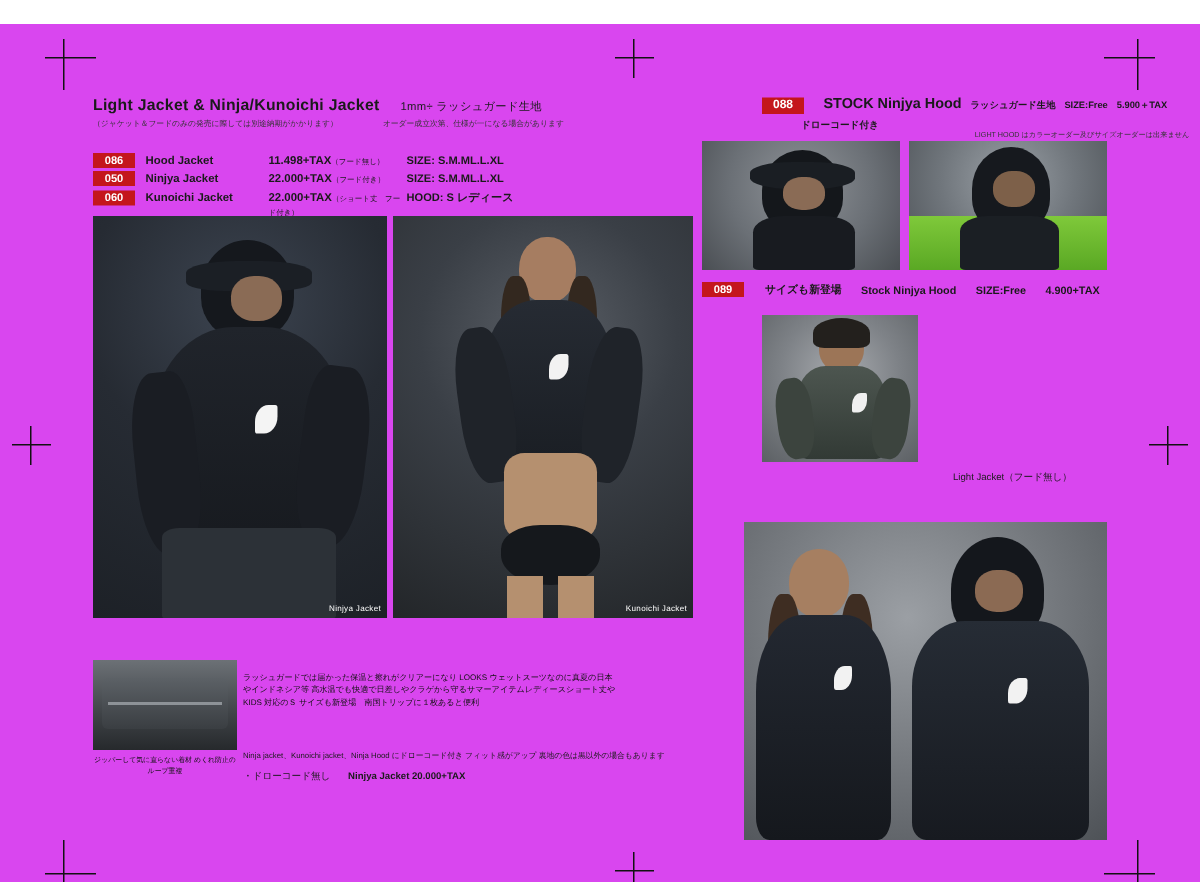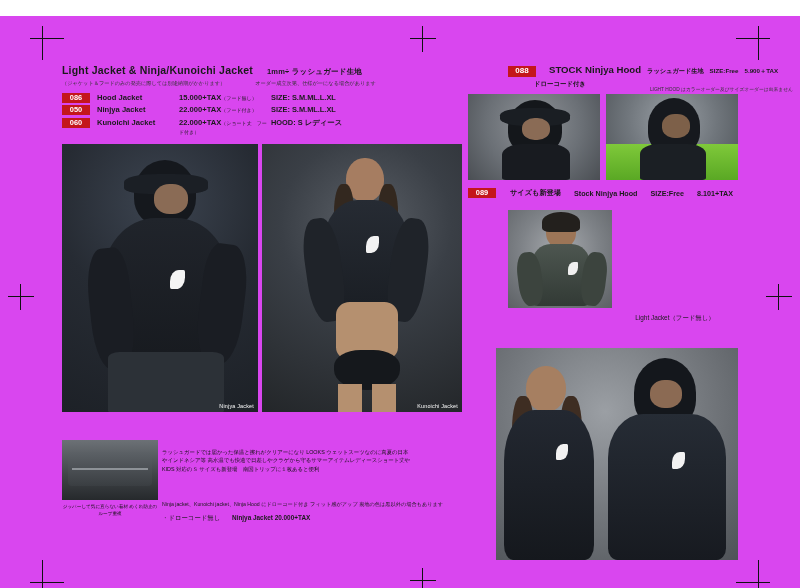--- a/index.html
+++ b/index.html
@@ -46,32 +46,32 @@
   .title-main {
     font-size: 10.5px;
     font-weight: bold;
     letter-spacing: .2px;
     display: flex;
     align-items: baseline;
     gap: 14px;
   }
   .title-main .sub {
     font-size: 7.5px;
-    font-weight: bold;
+    font-weight: normal;
   }
   .note-small {
     font-size: 5.2px;
     color: #333;
     margin-top: 3px;
     letter-spacing: 0;
     display: flex;
     gap: 30px;
   }
   .price-table {
-    margin-top: 6px;
+    margin-top: 16px;
     font-size: 7.6px;
   }
   .price-row {
     display: flex;
     align-items: baseline;
     margin-bottom: 2.5px;
   }
   .code-badge {
     background: #c4161c;
     color: #fff;
@@ -253,21 +253,21 @@
     <div class="note-small">
       <span>（ジャケット＆フードのみの発売に際しては別途納期がかかります）</span>
       <span>オーダー成立次第、仕様が一になる場合があります</span>
     </div>
 
     <div class="price-table">
       <div class="price-row">
         <span class="code-badge">086</span>
         <span class="pname">Hood Jacket</span>
         <span class="pprice">
-          <span>15.000+TAX</span><span class="tiny">（フード無し）</span>
+          <span>11.498+TAX</span><span class="tiny">（フード無し）</span>
         </span>
         <span class="psize">SIZE: S.M.ML.L.XL</span>
       </div>
       <div class="price-row">
         <span class="code-badge">050</span>
         <span class="pname">Ninjya Jacket</span>
         <span class="pprice">
           <span>22.000+TAX</span><span class="tiny">（フード付き）</span>
         </span>
         <span class="psize">SIZE: S.M.ML.L.XL</span>
@@ -369,21 +369,21 @@
     <div style="position:absolute;left:42px;top:4px;width:52px;height:56px;background:#16191e;border-radius:50% 50% 38% 38%;"></div>
     <div style="position:absolute;left:56px;top:20px;width:28px;height:24px;background:#7d6049;border-radius:45%;"></div>
     <div style="position:absolute;left:34px;top:50px;width:66px;height:36px;background:#1b1f24;border-radius:28% 28% 6% 6%;"></div>
   </div>
 
   <div class="row-089" style="position:absolute;left:468px;top:172px;width:290px;">
     <span class="code-badge" style="font-size:7.4px;">089</span>
     <span>サイズも新登場</span>
     <span style="margin-left:6px;">Stock Ninjya Hood</span>
     <span style="margin-left:6px;">SIZE:Free</span>
-    <span style="margin-left:6px;">8.101+TAX</span>
+    <span style="margin-left:6px;">4.900+TAX</span>
   </div>
 
   <div class="photo ph-bg4" style="left:508px;top:194px;width:104px;height:98px;">
     <div style="position:absolute;left:38px;top:6px;width:30px;height:32px;background:#9c7557;border-radius:46%;"></div>
     <div style="position:absolute;left:34px;top:2px;width:38px;height:20px;background:#23201d;border-radius:50% 50% 20% 20%;"></div>
     <div style="position:absolute;left:24px;top:34px;width:58px;height:62px;background:linear-gradient(180deg,#4d5650 0%,#323a35 100%);border-radius:32% 32% 10% 10%;"></div>
     <div style="position:absolute;left:10px;top:42px;width:24px;height:54px;background:#3c443e;border-radius:40%;transform:rotate(-7deg);"></div>
     <div style="position:absolute;left:74px;top:42px;width:24px;height:54px;background:#3c443e;border-radius:40%;transform:rotate(7deg);"></div>
     <div style="position:absolute;left:60px;top:52px;width:10px;height:13px;background:#f0f0f0;border-radius:60% 10% 60% 10%;"></div>
   </div>

